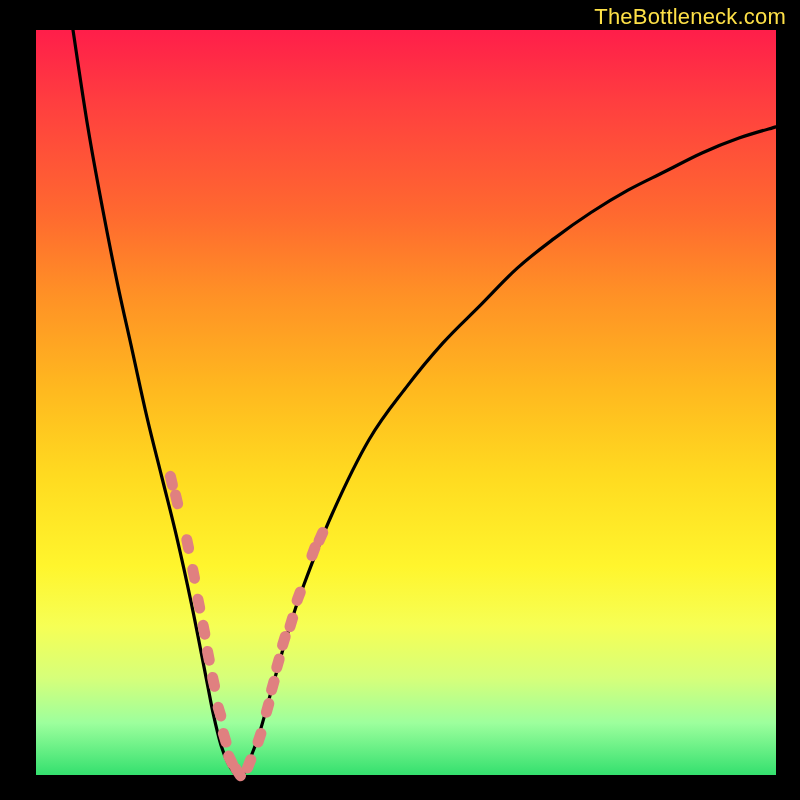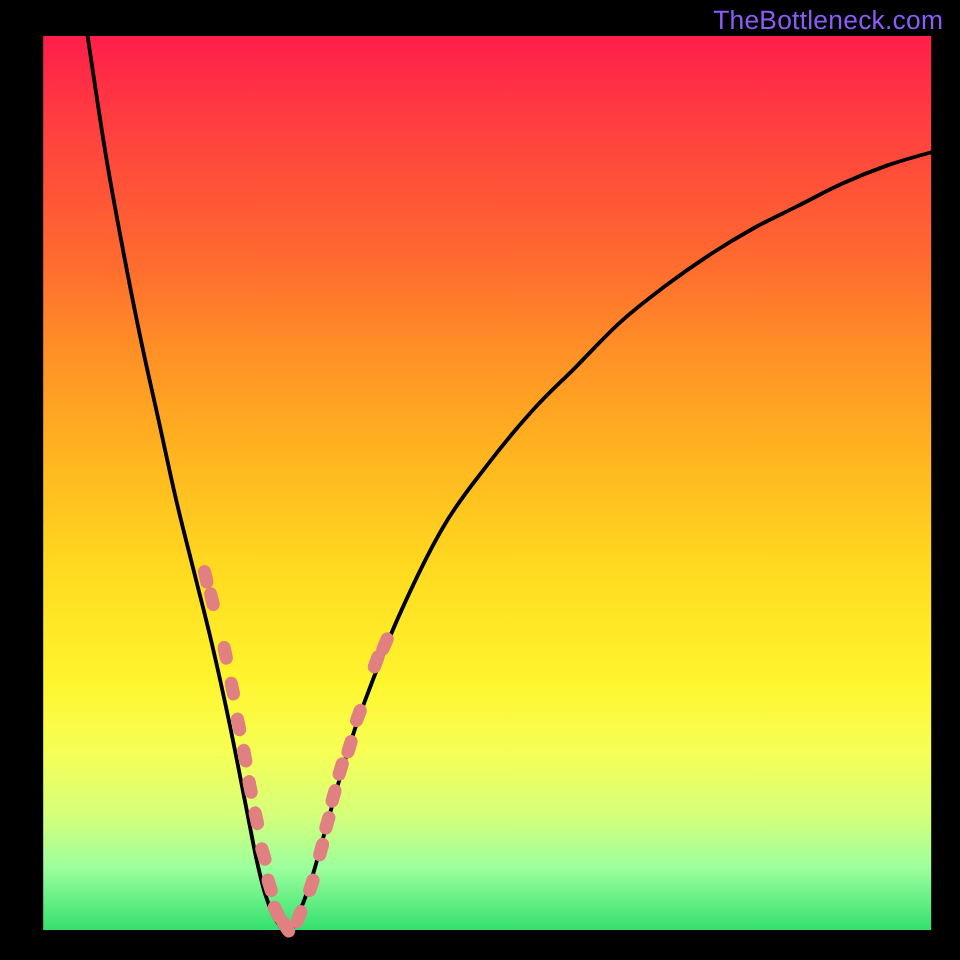--- a/index.html
+++ b/index.html
@@ -37,21 +37,21 @@
       #f6ff55 80%,
       #d6ff7a 87%,
       #9dff9d 93%,
       #34e06e 100%
     );
   }
   .watermark {
     position: absolute;
     top: 4px;
     right: 14px;
-    color: #8b5cf6;
+    color: #fde047;
     font-size: 22px;
     font-weight: 500;
     letter-spacing: 0.2px;
     user-select: none;
   }
   svg.curves {
     position: absolute;
     left: 0;
     top: 0;
     width: 740px;

